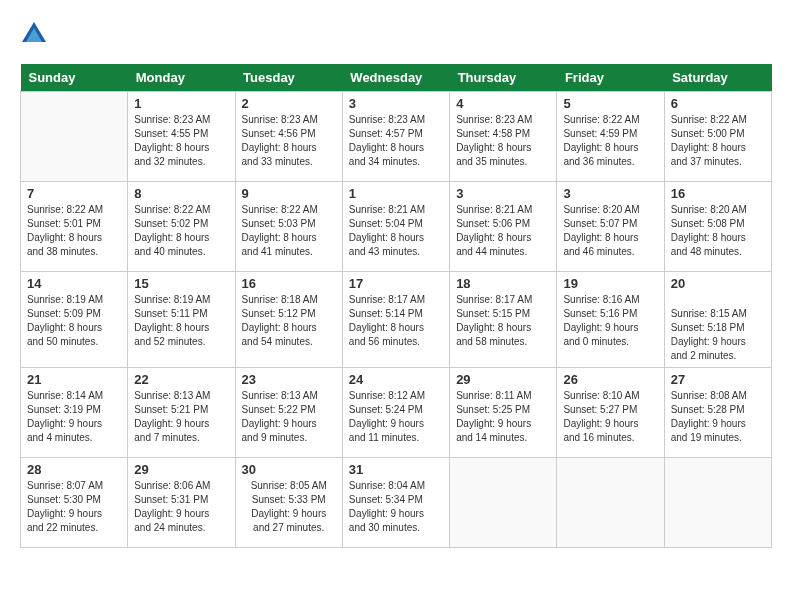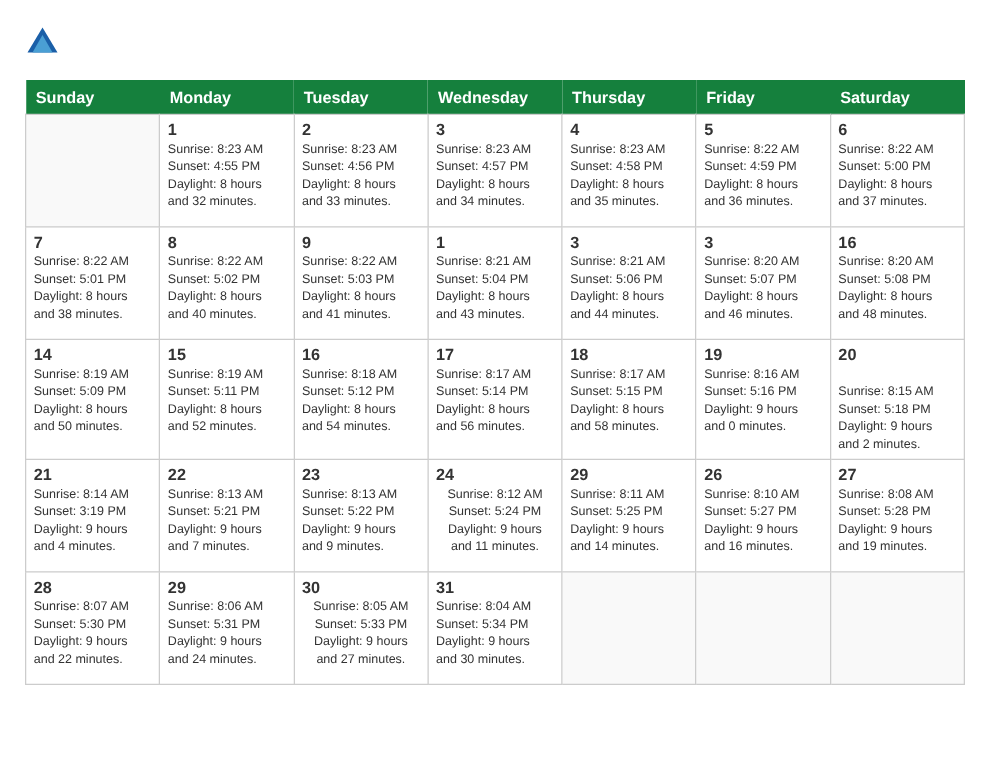--- a/index.html
+++ b/index.html
@@ -286,21 +286,21 @@
         </td>
         <td>
           <span class="day-number">23</span>
           <div class="day-info" style="white-space: pre-line;">Sunrise: 8:13 AM
 Sunset: 5:22 PM
 Daylight: 9 hours
 and 9 minutes.</div>
         </td>
         <td>
           <span class="day-number">24</span>
-          <div class="day-info" style="white-space: pre-line; text-align: center;">Sunrise: 8:12 AM
+          <div class="day-info" style="white-space: pre-line;">Sunrise: 8:12 AM
 Sunset: 5:24 PM
 Daylight: 9 hours
 and 11 minutes.</div>
         </td>
         <td>
           <span class="day-number">29</span>
           <div class="day-info" style="white-space: pre-line;">Sunrise: 8:11 AM
 Sunset: 5:25 PM
 Daylight: 9 hours
 and 14 minutes.</div>

